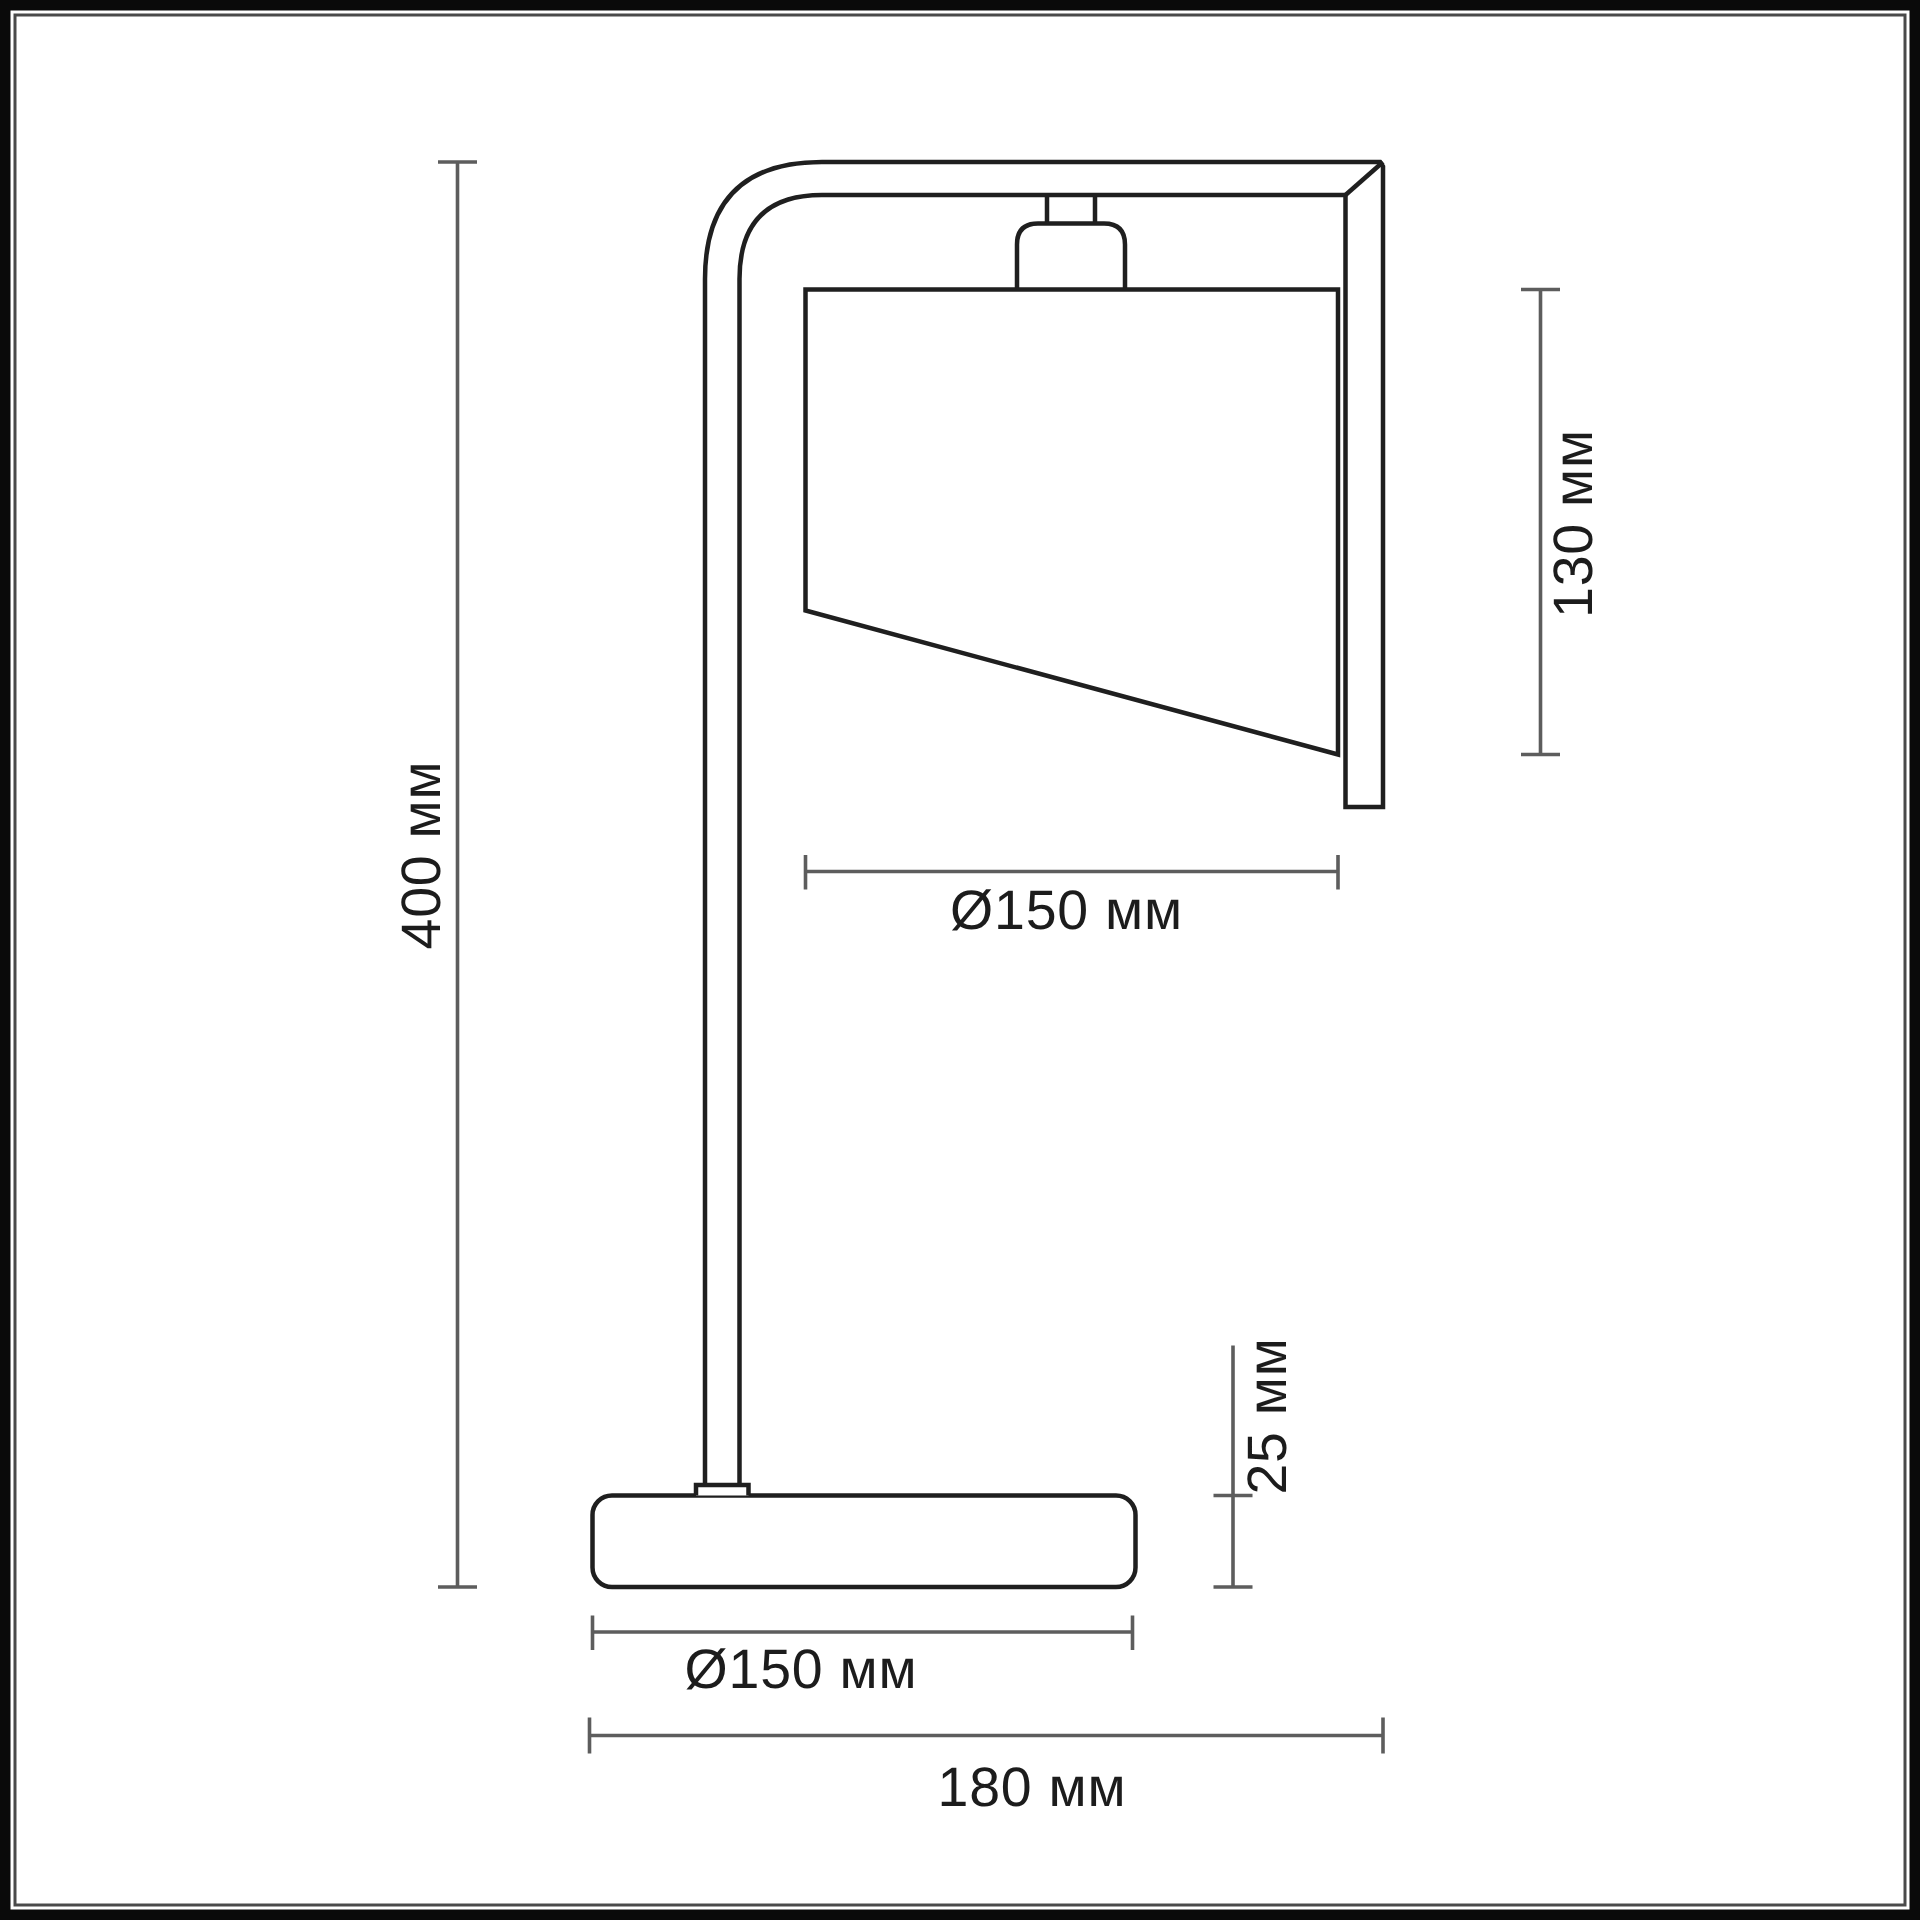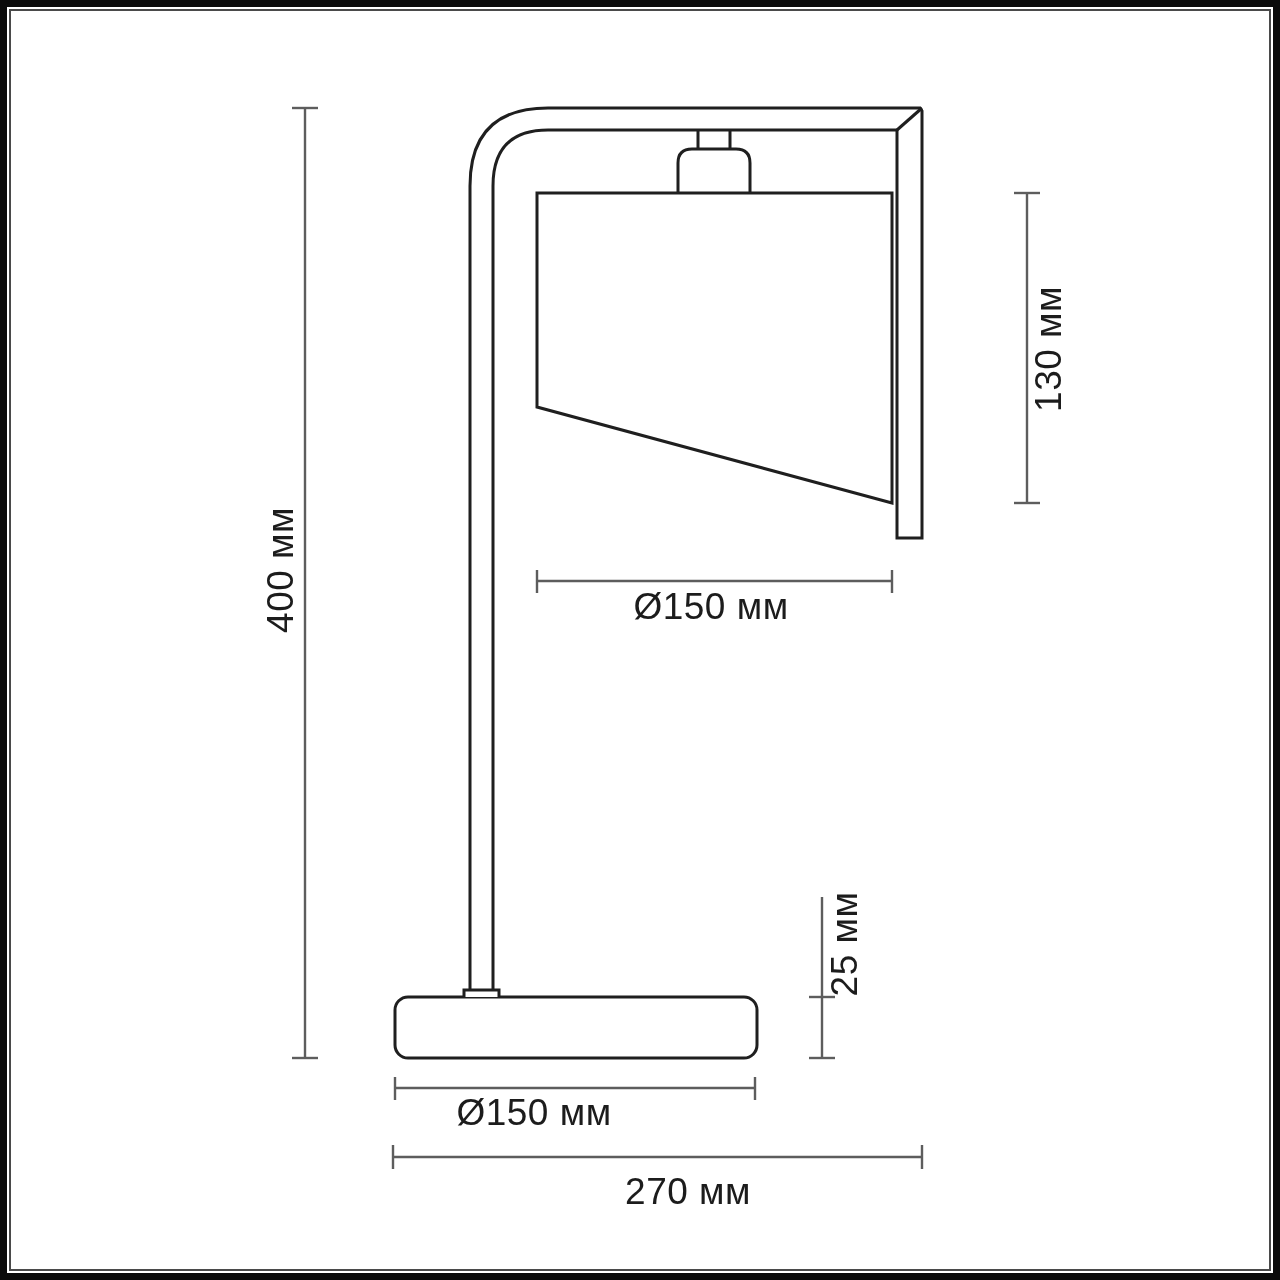--- a/index.html
+++ b/index.html
@@ -107,17 +107,17 @@
   <div class="dim-label vert" style="left:281px;top:570px;">400 мм</div>
 
   <div class="dim-label vert" style="left:1049px;top:349px;">130 мм</div>
 
   <div class="dim-label" style="left:711px;top:607px;">Ø150 мм</div>
 
   <div class="dim-label vert" style="left:845px;top:944px;">25 мм</div>
 
   <div class="dim-label" style="left:534px;top:1113px;">Ø150 мм</div>
 
-  <div class="dim-label" style="left:688px;top:1192px;">270 мм</div>
+  <div class="dim-label" style="left:688px;top:1192px;">180 мм</div>
 
   <div class="frame-inner"></div>
   <div class="frame-outer"></div>
 </div>
 
 </body></html>

